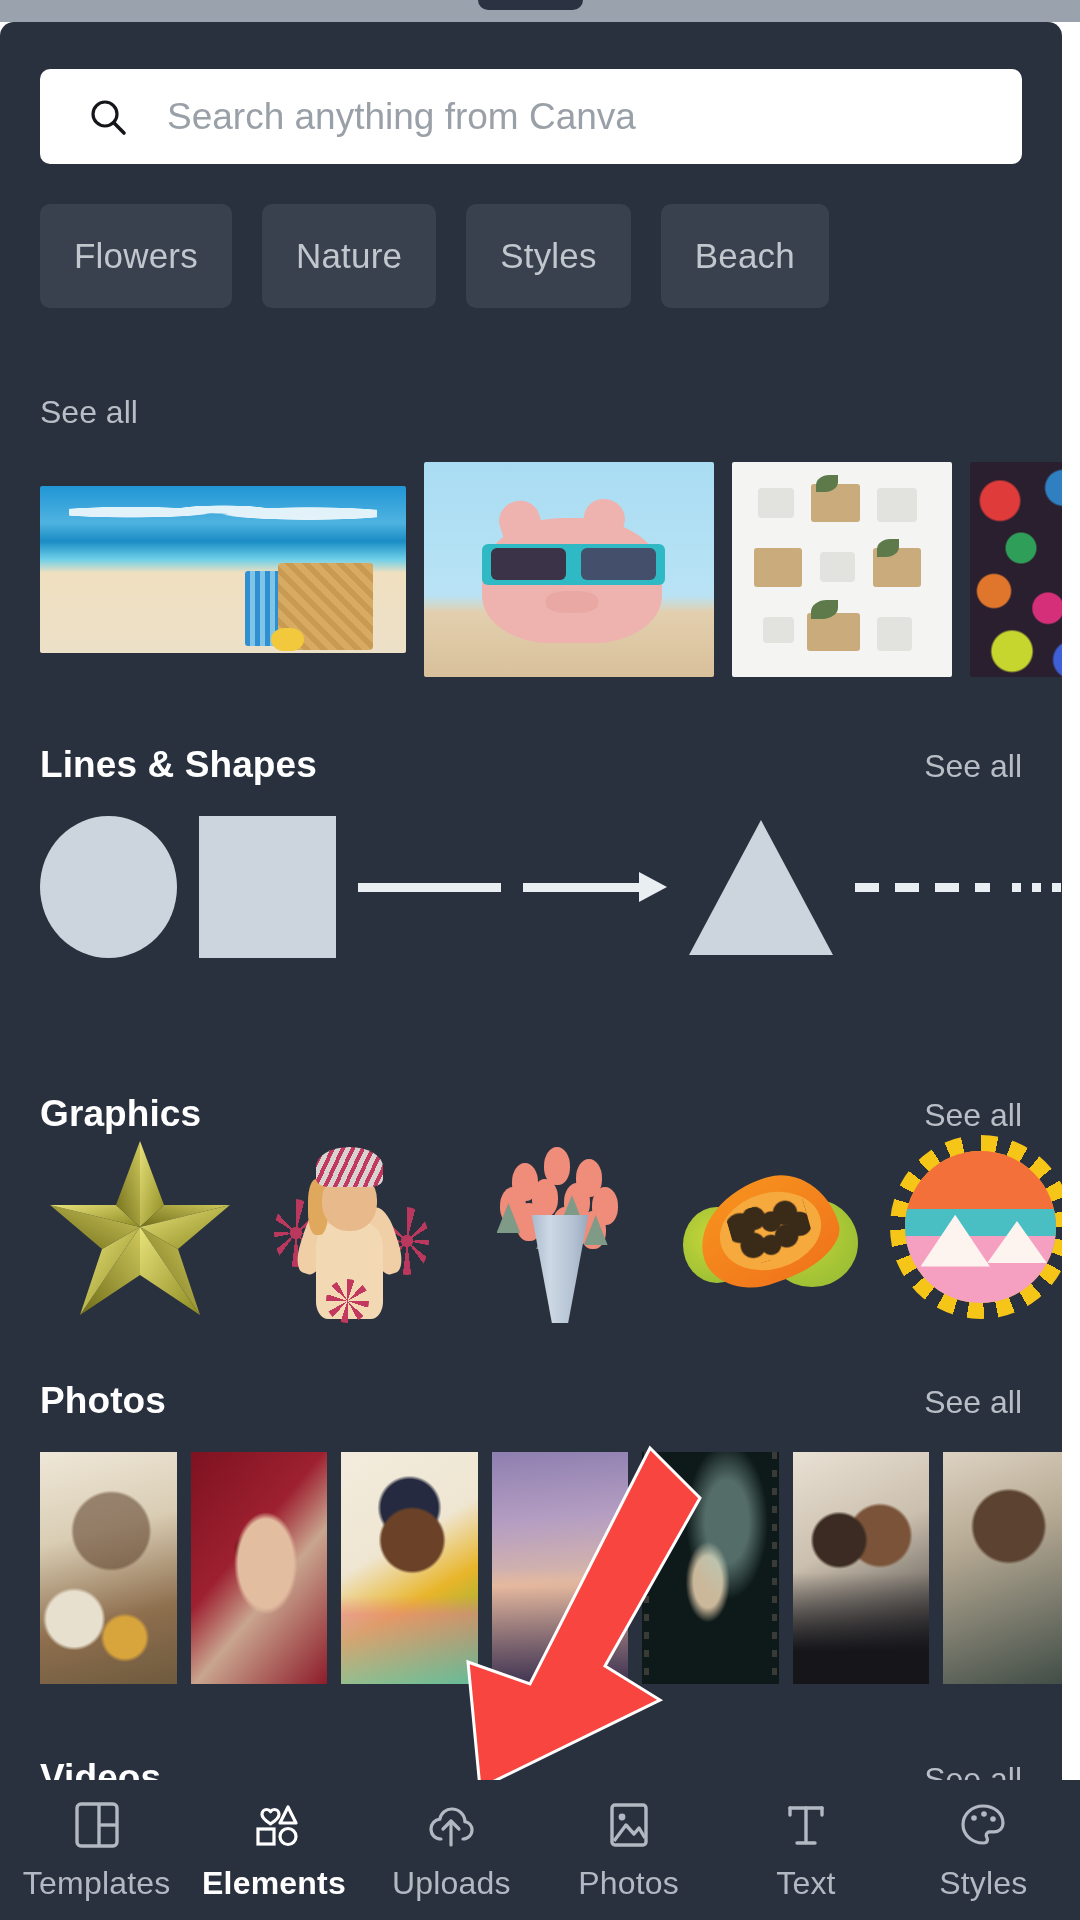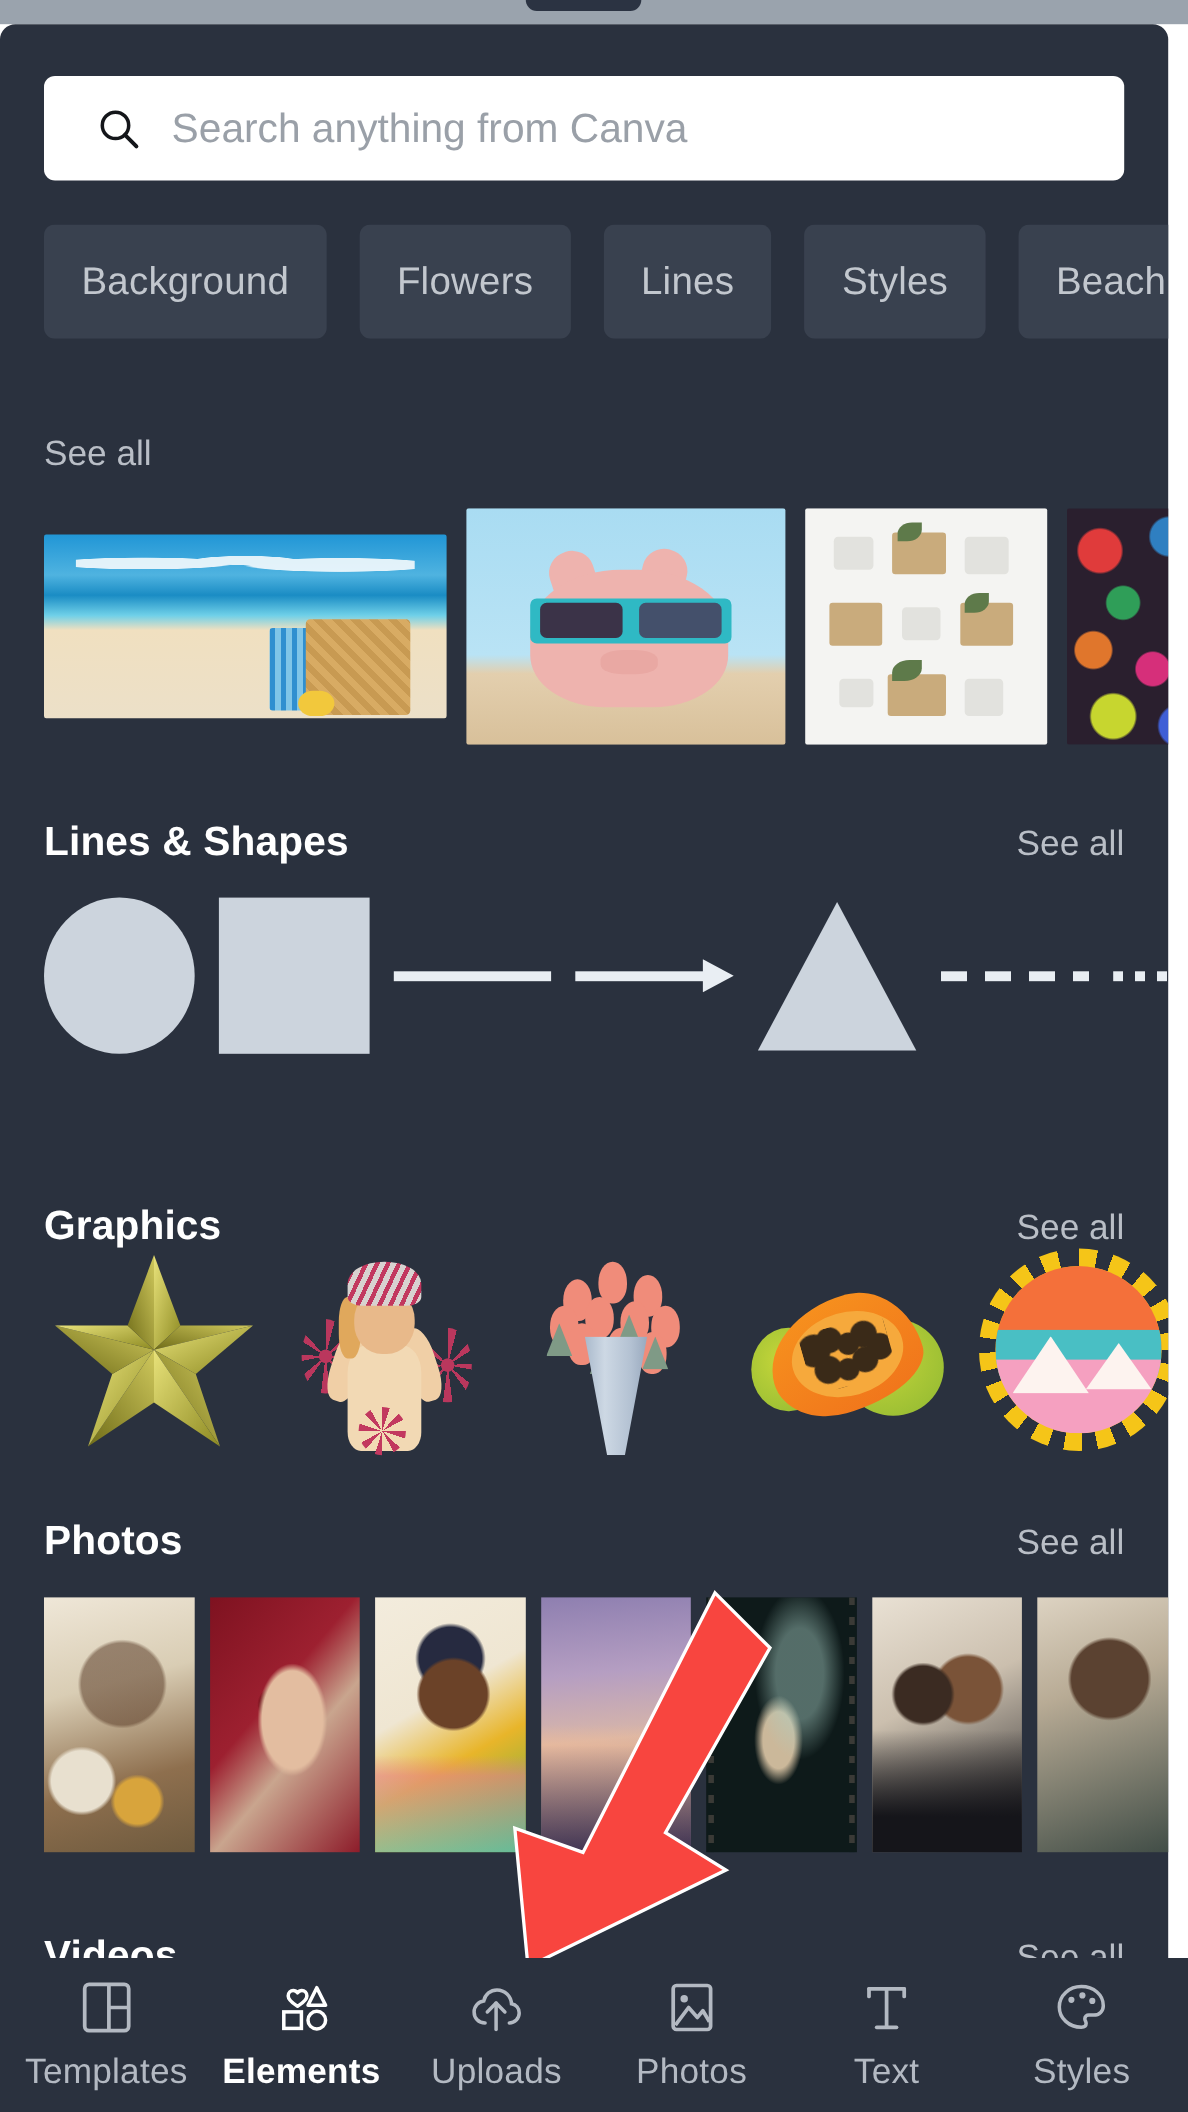--- a/index.html
+++ b/index.html
@@ -52,21 +52,21 @@
     flex:0 0 auto;
   }
   .search-icon svg{display:block;}
   .search-input{
     flex:1 1 auto;
     border:none; outline:none;
     background:transparent;
     font-family:"Liberation Sans", sans-serif;
     font-size:37px;
     color:#14532d;
-    padding:0; margin:0;
+    padding:0; margin:11px;
     height:60px; line-height:60px;
   }
   .search-input::placeholder{color:#9aa0a8;}
 
   
   .chips{
     position:absolute; left:0; top:182px;
     width:1080px; height:104px;
     display:flex; align-items:flex-start;
     gap:30px;
@@ -371,23 +371,22 @@
       <span class="search-icon">
         <svg viewBox="0 0 40 40" width="40" height="40">
           <circle cx="17" cy="17" r="12" fill="none" stroke="#14161a" stroke-width="3.2"></circle>
           <line x1="25.6" y1="25.6" x2="36" y2="36" stroke="#14161a" stroke-width="3.6" stroke-linecap="round"></line>
         </svg>
       </span>
       <input class="search-input" type="text" placeholder="Search anything from Canva" style="">
     </div>
 
     <div class="chips">
-      <div class="chip">Background</div>
       <div class="chip">Flowers</div>
-      <div class="chip">Lines</div>
+      <div class="chip">Nature</div>
       <div class="chip">Styles</div>
       <div class="chip">Beach</div>
     </div>
 
     <div class="sec-head" style="top:372px;">
       <span class="sec-seeall">See all</span>
     </div>
     <div class="rail" id="rail-recent">
       <div class="tile th-beach">
         <span class="towel"></span>

